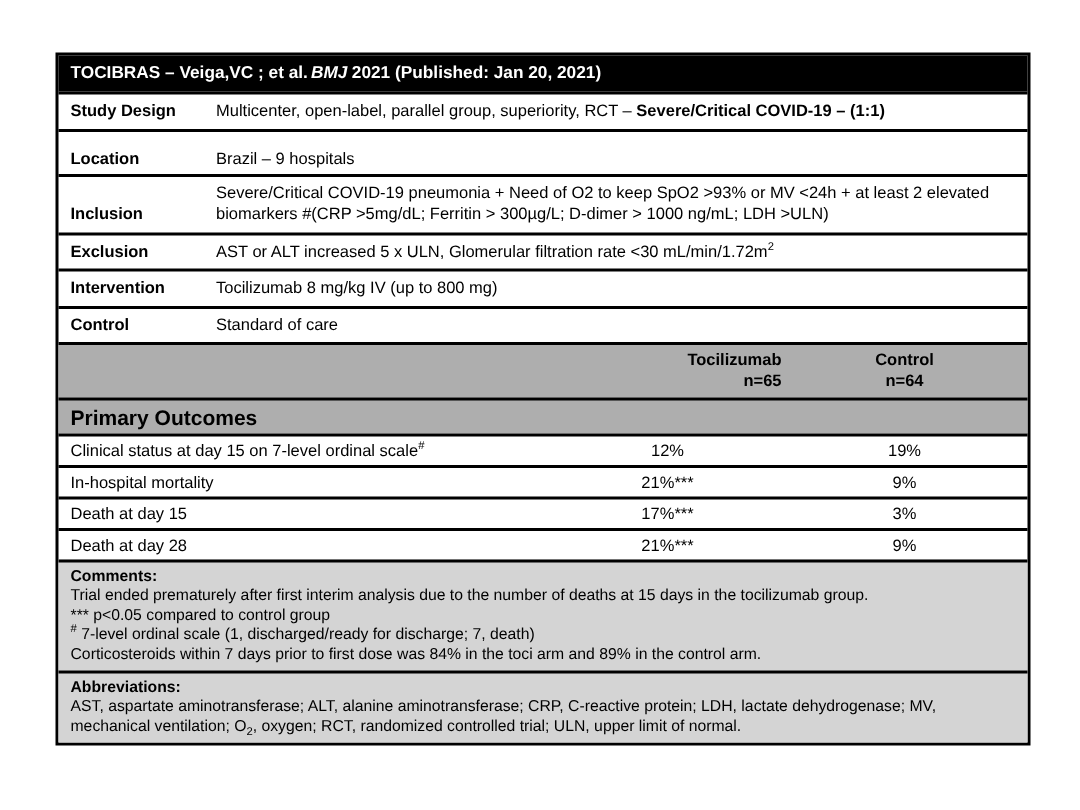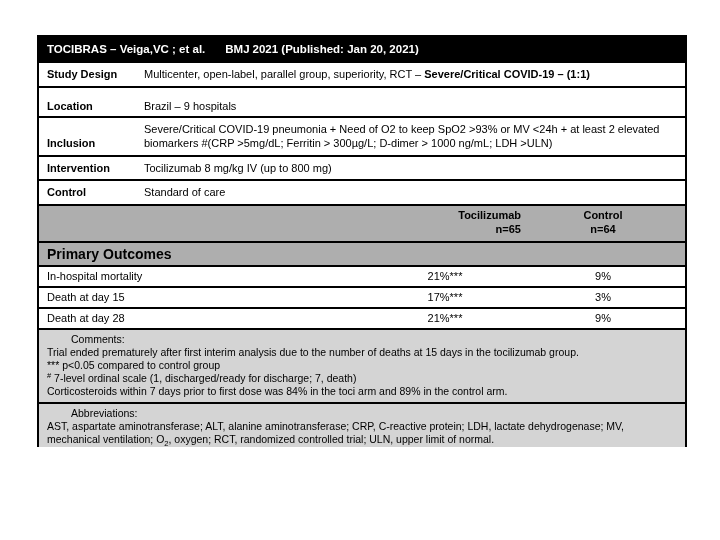--- a/index.html
+++ b/index.html
@@ -5,21 +5,21 @@
   * { box-sizing: border-box; }
   html, body { margin: 0; padding: 0; }
   body {
     width: 720px; height: 540px;
     background: #ffffff;
     font-family: "Liberation Sans", sans-serif;
     color: #000;
   }
   .page {
     position: relative;
-    width: 720px; height: 447px;
+    width: 720px; height: 540px;
     background: #ffffff;
     overflow: hidden;
   }
   .doc-table {
     position: absolute;
     left: 37px; top: 35px;
     width: 650px;
     border: 2px solid #000;
     background: #fff;
   }
@@ -29,21 +29,21 @@
   
   .title-bar {
     background: #000;
     color: #fff;
     font-weight: bold;
     font-size: 11.5px;
     padding: 5px 8px 5px 8px;
     min-height: 24px;
     display: flex; align-items: center;
   }
-  .title-bar .journal { margin: 0 3px 0 20px; }
+  .title-bar .journal { font-style: italic; margin: 0 3px 0 2px; }
   .title-bar span { white-space: pre; }
 
   
   .info-row { display: flex; font-size: 11px; align-items: flex-end; }
   .info-label {
     flex: 0 0 105px;
     font-weight: bold;
     padding: 4px 0 4px 8px;
     line-height: 1.3;
   }
@@ -86,21 +86,21 @@
   .o-toci { flex: 0 0 152px; text-align: center; padding: 3.5px 0; }
   .o-control { flex: 1; text-align: center; padding: 3.5px 0; }
 
   
   .note-block {
     background: #d4d4d4;
     font-size: 10.5px;
     line-height: 13px;
     padding: 3px 8px 4px 8px;
   }
-  .note-heading { font-weight: normal; margin-left: 24px; }
+  .note-heading { font-weight: bold; }
   .note-line span { white-space: pre-wrap; }
 </style>
 </head>
 <body>
 
 <div class="page">
   <div class="doc-table">
 
     <div class="row title-bar">
       <span>TOCIBRAS – Veiga,VC ; et al.</span>
@@ -118,20 +118,26 @@
     <div class="row info-row row-sm">
       <div class="info-label">Location</div>
       <div class="info-content">Brazil – 9 hospitals</div>
     </div>
 
     <div class="row info-row">
       <div class="info-label">Inclusion</div>
       <div class="info-content">Severe/Critical COVID-19 pneumonia + Need of O2 to keep SpO2 &gt;93% or MV &lt;24h + at least 2 elevated biomarkers #(CRP &gt;5mg/dL; Ferritin &gt; 300µg/L; D-dimer &gt; 1000 ng/mL; LDH &gt;ULN)</div>
     </div>
 
+    <div class="row info-row">
+      <div class="info-label">Exclusion</div>
+      <div class="info-content">
+        <span>AST or ALT increased 5 x ULN, Glomerular filtration rate &lt;30 mL/min/1.72m</span><sup>2</sup>
+      </div>
+    </div>
 
     <div class="row info-row">
       <div class="info-label">Intervention</div>
       <div class="info-content">Tocilizumab 8 mg/kg IV (up to 800 mg)</div>
     </div>
 
     <div class="row info-row">
       <div class="info-label">Control</div>
       <div class="info-content">Standard of care</div>
     </div>
@@ -143,20 +149,29 @@
         <div>n=65</div>
       </div>
       <div class="col-control">
         <div>Control</div>
         <div>n=64</div>
       </div>
     </div>
 
     <div class="row section-row">Primary Outcomes</div>
 
+    <div class="row outcome-row">
+      <div class="o-label">
+        <span>Clinical status at day 15 on 7-level ordinal scale</span><sup>#</sup>
+      </div>
+      <div class="o-toci">
+        <span>12%</span><span></span>
+      </div>
+      <div class="o-control">19%</div>
+    </div>
 
 
     <div class="row outcome-row">
       <div class="o-label">
         <span>In-hospital mortality</span><sup></sup>
       </div>
       <div class="o-toci">
         <span>21%</span><span>***</span>
       </div>
       <div class="o-control">9%</div>

